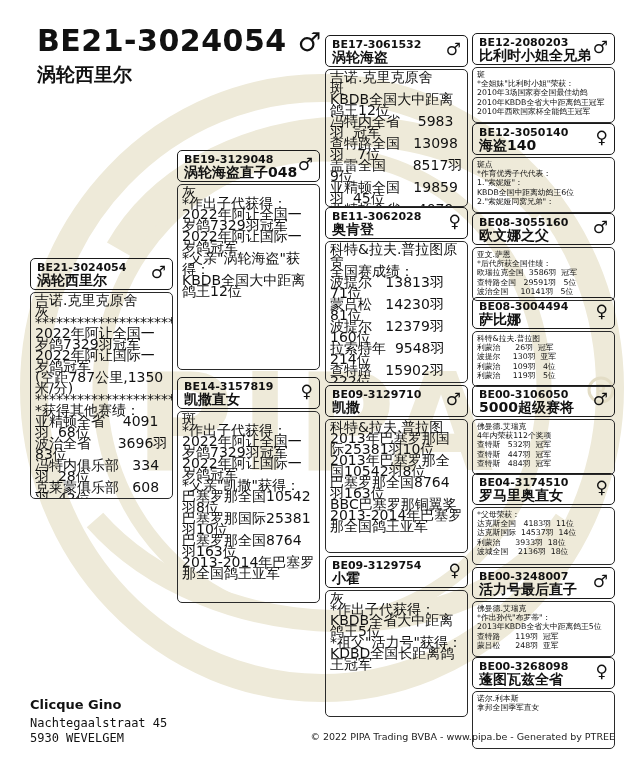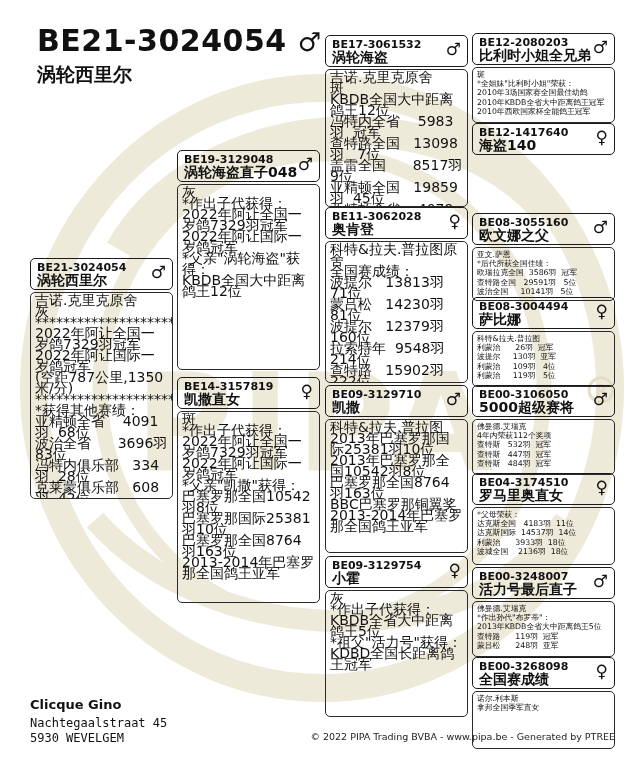--- a/index.html
+++ b/index.html
@@ -216,25 +216,30 @@
     <div class="bd">斑
 *全姐妹"比利时小姐"荣获：
 2010年3场国家赛全国最佳幼鸽
 2010年KBDB全省大中距离鸽王冠军
 2010年西欧国家杯全能鸽王冠军</div>
   </div>
 
   <div class="pbox sm p8">
     <div class="hd">
       <div class="ids">
-        <span class="rid">BE12-1417640</span>
+        <span class="rid">BE12-3050140</span>
         <span class="nm">海盗140</span>
       </div>
       <span class="sex">♀</span>
     </div>
+    <div class="bd">斑点
+*作育优秀子代代表：
+1."索妮娅"：
+KBDB全国中距离幼鸽王6位
+2."索妮娅同窝兄弟"：</div>
   </div>
 
   <div class="pbox sm p9">
     <div class="hd">
       <div class="ids">
         <span class="rid">BE08-3055160</span>
         <span class="nm">欧文娜之父</span>
       </div>
       <span class="sex">♂</span>
     </div>
@@ -302,21 +307,21 @@
 *作出孙代"布罗蒂"：
 2013年KBDB全省大中距离鸽王5位
 查特路      119羽  冠军
 蒙吕松      248羽  亚军</div>
   </div>
 
   <div class="pbox sm p14">
     <div class="hd">
       <div class="ids">
         <span class="rid">BE00-3268098</span>
-        <span class="nm">全国赛成绩</span>
+        <span class="nm">蓬图瓦兹全省</span>
       </div>
       <span class="sex">♀</span>
     </div>
     <div class="bd">诺尔.利本斯
 拿邦全国季军直女</div>
   </div>
 
   <div class="owner">Clicque Gino</div>
   <div class="addr">
     <div>Nachtegaalstraat 45</div>

